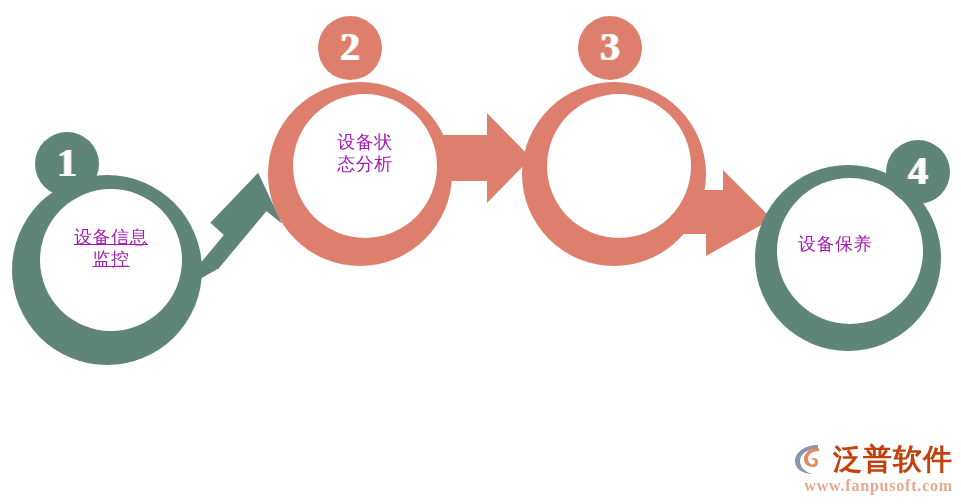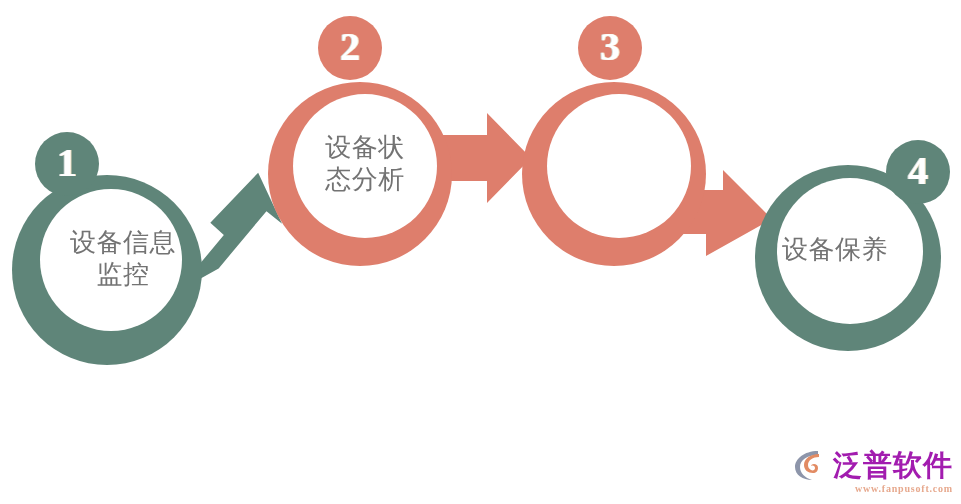--- a/index.html
+++ b/index.html
@@ -44,23 +44,23 @@
   }
   .ring-inner {
     position: absolute;
     border-radius: 50%;
     background: #ffffff;
   }
   .node-label {
     position: absolute;
     z-index: 4;
     text-align: center;
-    color: #737373;
+    color: #a21caf;
     font-family: "Liberation Serif", "DejaVu Serif", serif;
-    font-size: 26px;
+    font-size: 18px;
     line-height: 1.22;
     letter-spacing: 0.5px;
     white-space: pre-line;
     text-shadow: 1px 1px 0 rgba(255,255,255,0.9);
   }
   .badge {
     position: absolute;
     border-radius: 50%;
     z-index: 5;
     display: flex;
@@ -94,27 +94,27 @@
   .wm-mark {
     width: 36px;
     height: 34px;
     margin-right: 5px;
     flex: none;
   }
   .wm-name {
     font-family: "Liberation Sans", "DejaVu Sans", sans-serif;
     font-size: 29px;
     font-weight: 700;
-    color: #a21caf;
+    color: #c2410c;
     letter-spacing: 1px;
     line-height: 1;
   }
   .wm-url {
     font-family: "Liberation Serif", "DejaVu Serif", serif;
-    font-size: 10px;
+    font-size: 16px;
     font-weight: 700;
     color: #e7a98e;
     letter-spacing: 0.8px;
     margin-top: 2px;
     line-height: 1;
   }
 </style>
 </head>
 <body>
 
@@ -133,21 +133,21 @@
     <g>
       <polygon points="671,190 723,190 723,170 772,219 706,256 706,234 671,234" fill="#de7e6c"></polygon>
     </g>
   </svg>
 
   <div class="node" style="left:12px; top:175px; width:190px; height:190px;">
     <div class="ring-wrap" style="width:190px;height:190px;">
       <div class="ring-outer" style="left:0;top:0;width:190px;height:190px;background:#5f8579;"></div>
       <div class="ring-inner" style="left:28px;top:14px;width:142px;height:142px;"></div>
     </div>
-    <div class="node-label" style="left:40px; top:52px; width:142px;">设备信息
+    <div class="node-label" style="left:28px; top:52px; width:142px;text-decoration:underline;">设备信息
 监控</div>
   </div>
   <div class="badge" style="left:35px; top:132px; width:64px; height:64px; background:#5f8579;">
     <span class="badge-num">1</span>
   </div>
 
   <div class="node" style="left:268px; top:82px; width:184px; height:184px;">
     <div class="ring-wrap" style="width:184px;height:184px;">
       <div class="ring-outer" style="left:0;top:0;width:184px;height:184px;background:#de7e6c;"></div>
       <div class="ring-inner" style="left:25px;top:12px;width:144px;height:144px;"></div>

